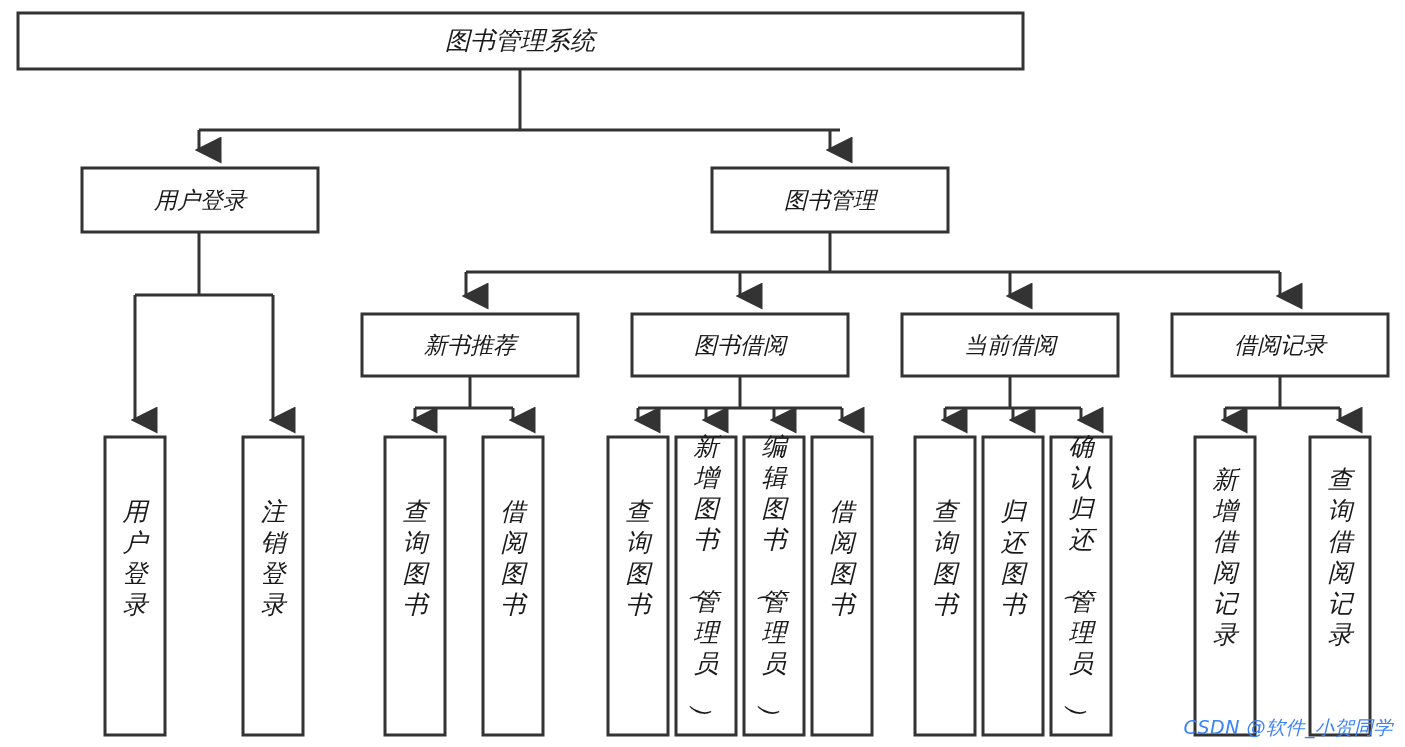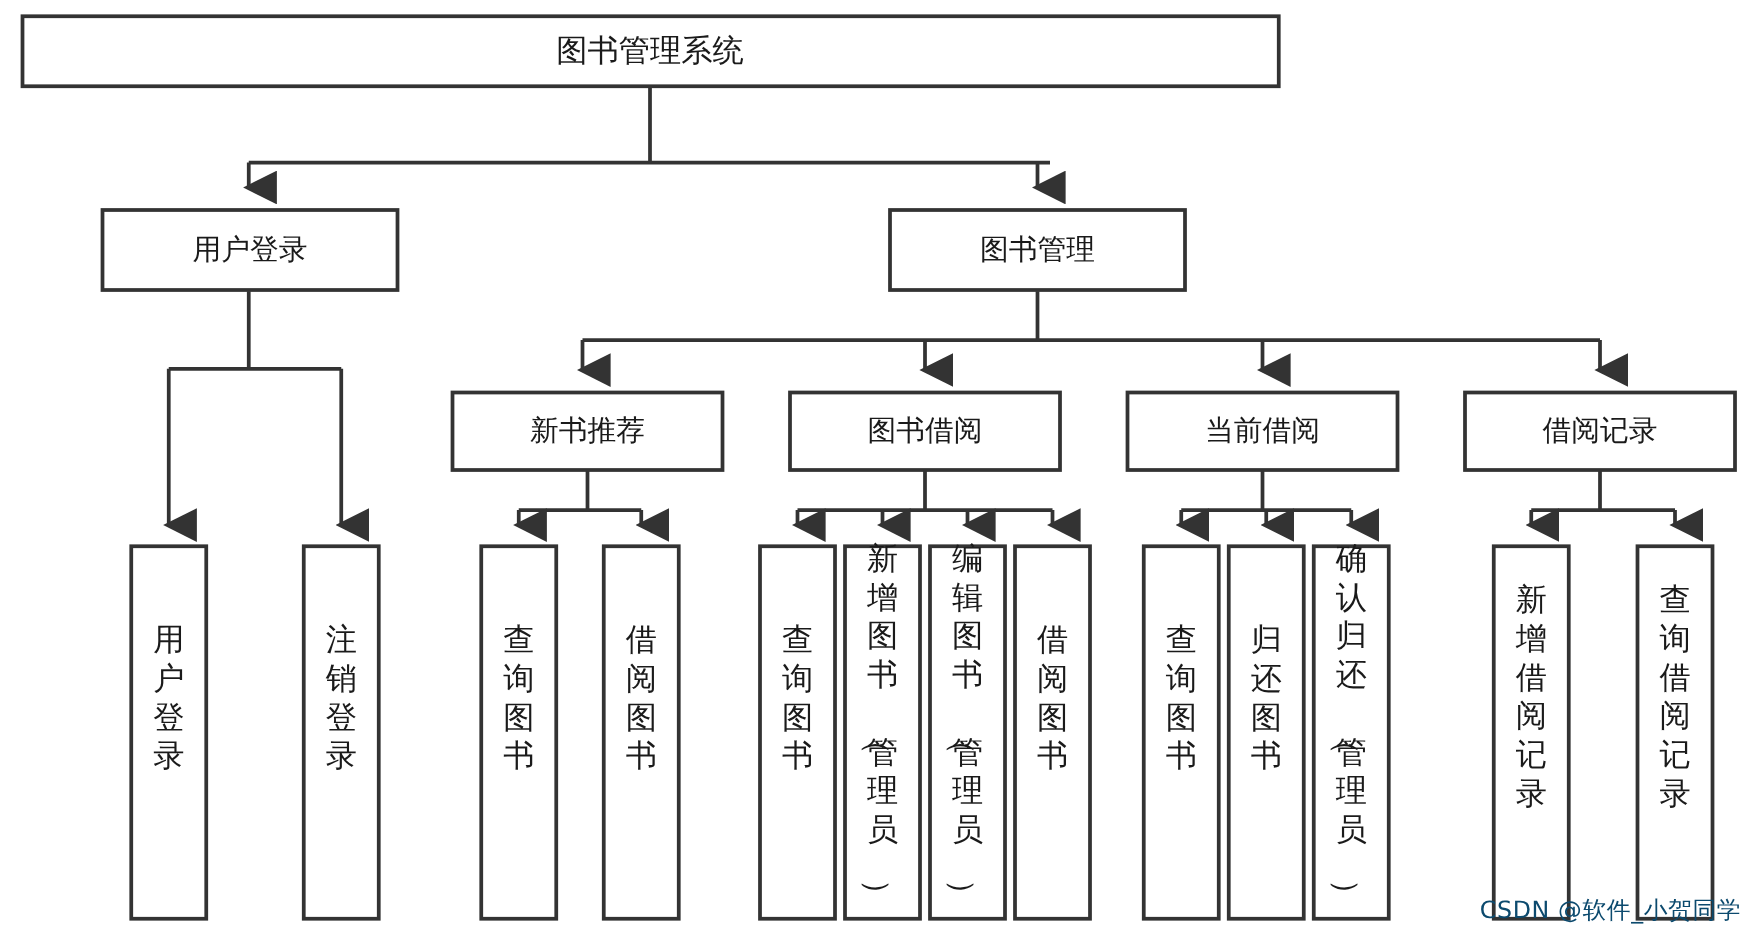--- a/index.html
+++ b/index.html
@@ -12,20 +12,21 @@
     height: 747px;
     font-family: "DejaVu Sans", "Liberation Sans", sans-serif;
     overflow: hidden;
     position: relative;
   }
   #diagram-root {
     position: absolute;
     left: 0; top: 0;
     width: 1405px;
     height: 747px;
+    font-style: italic;
   }
   svg.diagram {
     display: block;
     width: 1405px;
     height: 747px;
   }
   .node-rect {
     fill: #ffffff;
     stroke: #333333;
     stroke-width: 3;
@@ -53,21 +54,21 @@
   .arrow-head {
     fill: #333333;
     stroke: none;
   }
   .watermark {
     position: absolute;
     right: 12px;
     bottom: 6px;
     font-family: "DejaVu Sans", "Liberation Sans", sans-serif;
     font-size: 19px;
-    color: #0c4a6e;
+    color: #3b82f6;
     white-space: nowrap;
     letter-spacing: 0.5px;
     pointer-events: none;
   }
 </style>
 </head>
 <body>
 
 <div id="diagram-root">
   <svg class="diagram" viewBox="0 0 1405 747" xmlns="http://www.w3.org/2000/svg">

